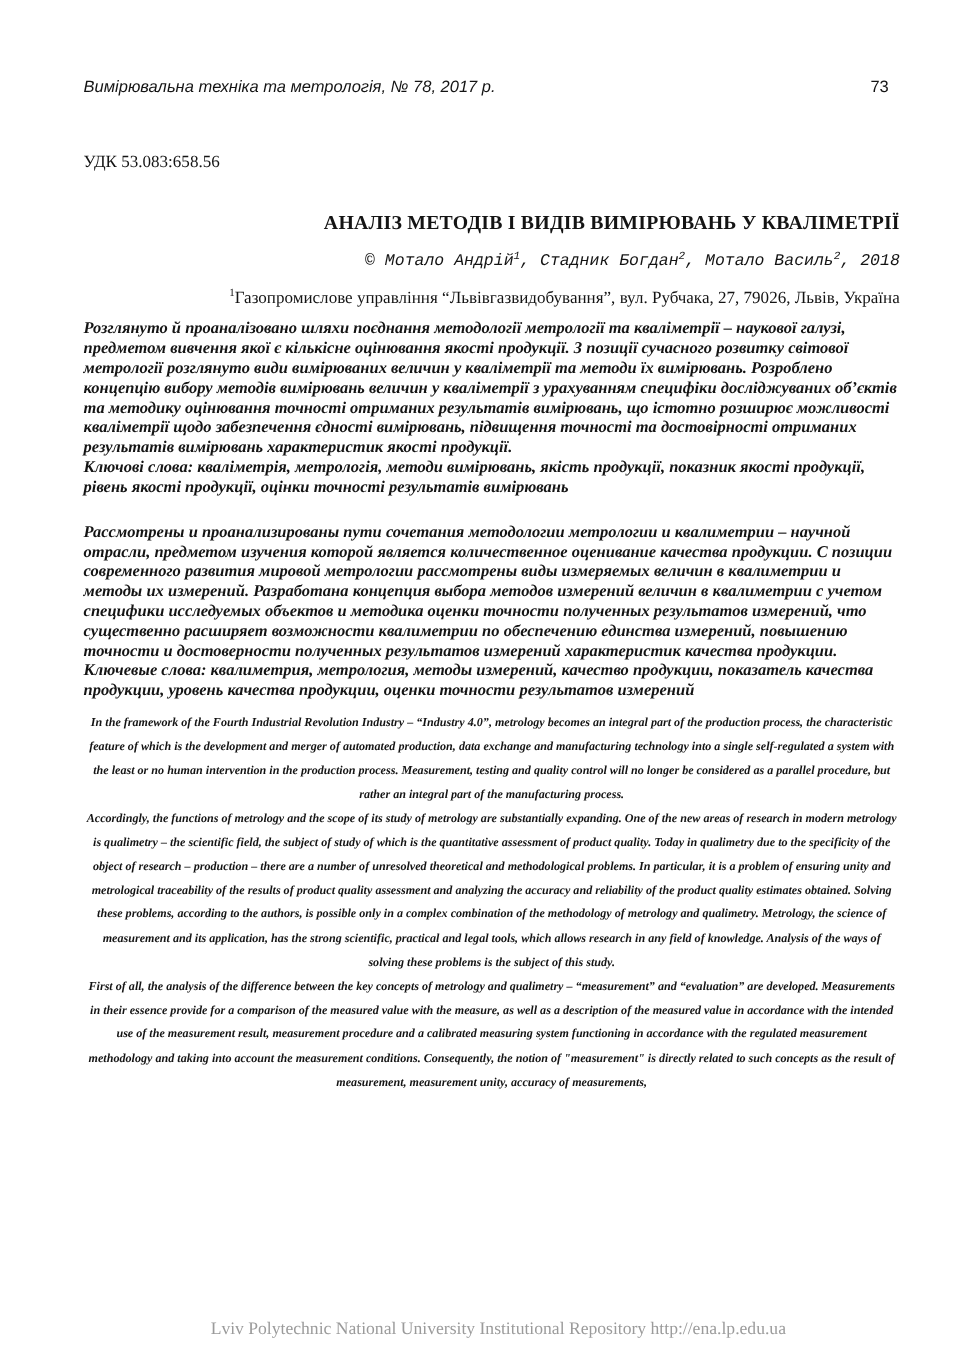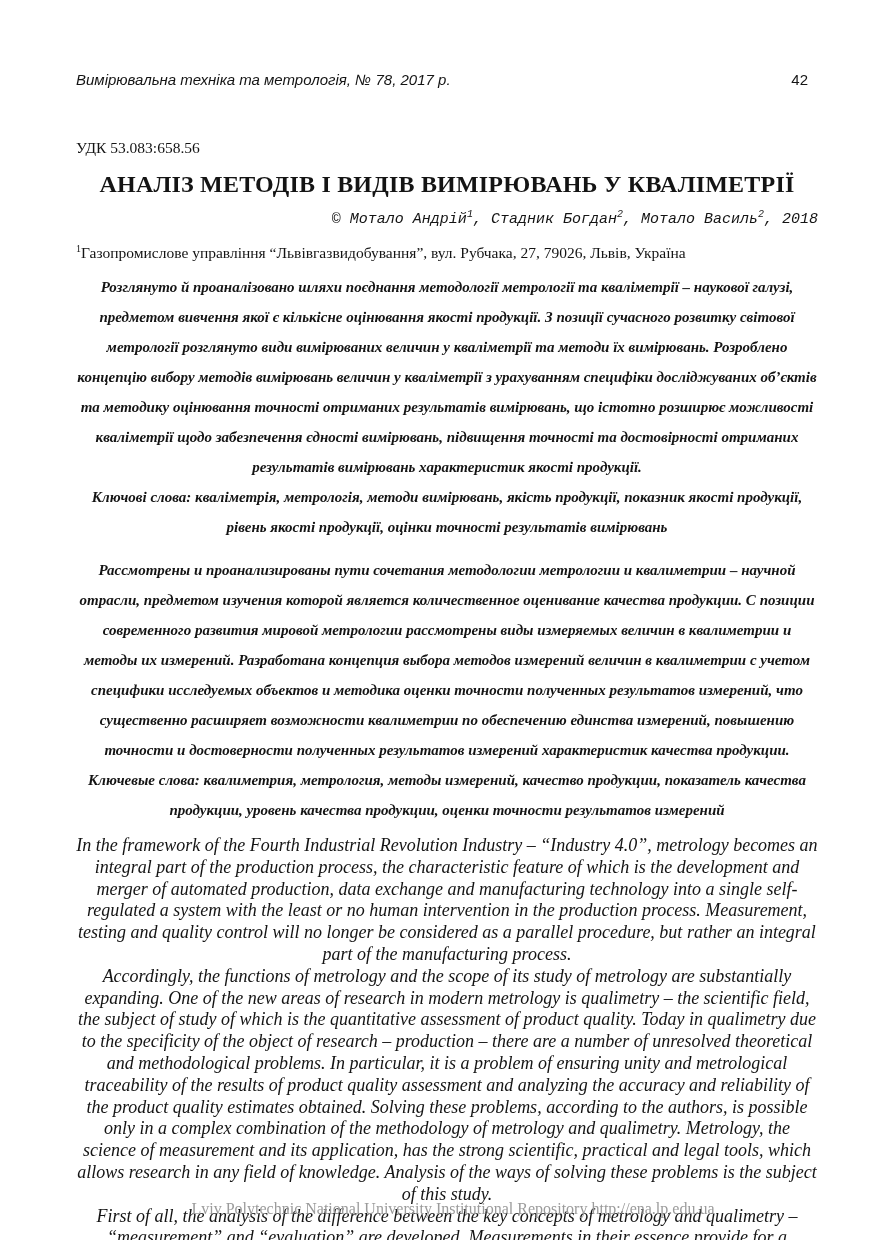--- a/index.html
+++ b/index.html
@@ -38,23 +38,23 @@
     font-style: normal;
     padding-right: 10px;
   }
   .udc {
     margin-top: 50px;
     text-align: left;
     font-size: 15.5px;
     line-height: 18px;
   }
   .article-title {
-    margin: 17px 0 0 0;
-    text-align: center;
-    font-size: 24px;
+    margin: 35px 0 0 0;
+    text-align: right;
+    font-size: 18px;
     font-weight: bold;
     letter-spacing: 0.2px;
     line-height: 21px;
   }
   .authors-line {
     margin: 15px 0 0 0;
     text-align: right;
     font-style: italic;
     font-size: 15px;
     line-height: 19px;
@@ -62,47 +62,47 @@
   }
   .authors-line sup, .affil sup {
     font-size: 10px;
     line-height: 0;
   }
   .affils {
     margin-top: 13px;
   }
   .affil {
     margin: 0;
-    text-align: left;
+    text-align: right;
     font-size: 15.5px;
     line-height: 21px;
   }
   .abstract, .keywords-line {
     margin: 0;
-    text-align: center;
+    text-align: left;
     font-weight: bold;
     font-style: italic;
     font-size: 15px;
-    line-height: 30px;
+    line-height: 18px;
   }
   .abstract-uk {
     margin-top: 9px;
   }
   .abstract-ru {
-    margin-top: 13px;
+    margin-top: 23px;
   }
   .body-en {
     margin-top: 10px;
   }
   .body-en p {
     margin: 0;
     text-align: center;
-    font-weight: normal;
+    font-weight: bold;
     font-style: italic;
-    font-size: 18px;
+    font-size: 11px;
     line-height: 21.8px;
   }
   .footer {
     position: absolute;
     bottom: 22px;
     left: 15px;
     width: 100%;
     text-align: center;
     font-family: Liberation Serif, serif;
     font-size: 16px;
@@ -110,21 +110,21 @@
   }
 </style>
 </head>
 <body>
 
 <div class="page">
   <div class="content">
 
     <div class="header-row">
       <span class="journal-title">Вимірювальна техніка та метрологія, № 78, 2017 р.</span>
-      <span class="page-number">42</span>
+      <span class="page-number">73</span>
     </div>
 
     <div class="udc">УДК 53.083:658.56</div>
 
     <h1 class="article-title">АНАЛІЗ МЕТОДІВ І ВИДІВ ВИМІРЮВАНЬ У КВАЛІМЕТРІЇ</h1>
 
     <p class="authors-line"><span>© Мотало Андрій</span><sup>1</sup><span>, Стадник Богдан</span><sup>2</sup><span>, Мотало Василь</span><sup>2</sup><span>, 2018</span></p>
 
     <div class="affils">
       <p class="affil"><sup>1</sup><span>Газопромислове управління  “Львівгазвидобування”, вул. Рубчака, 27, 79026, Львів, Україна</span></p>

